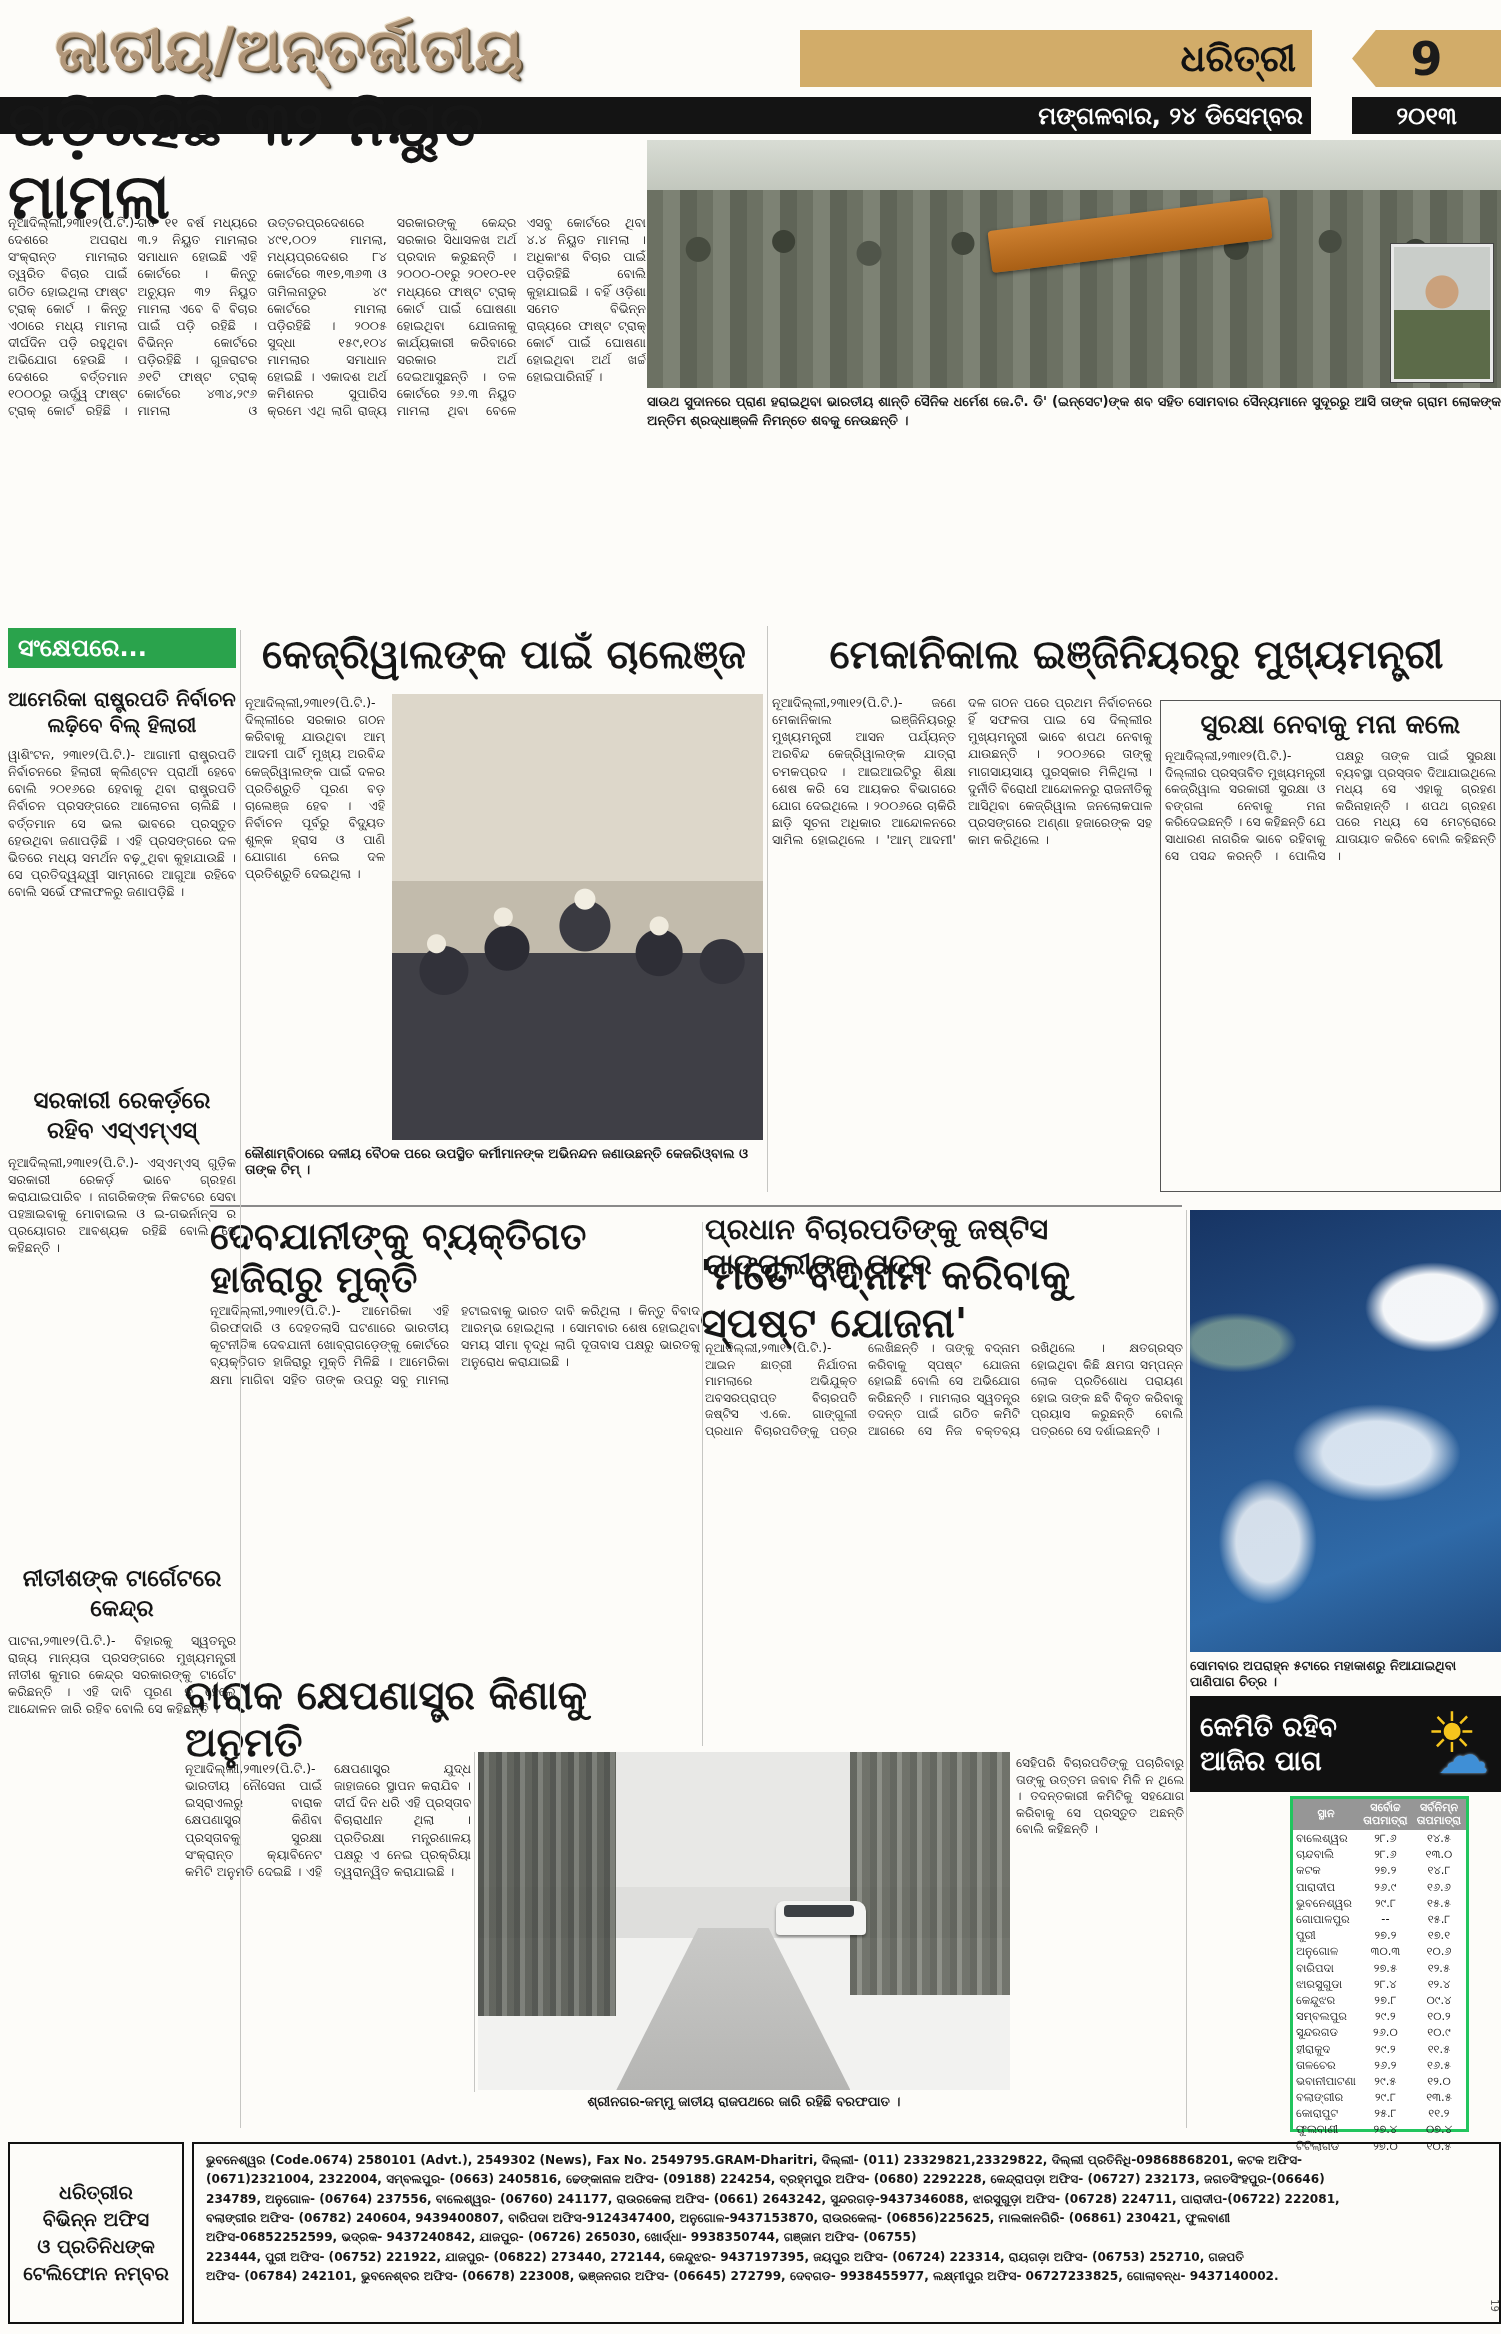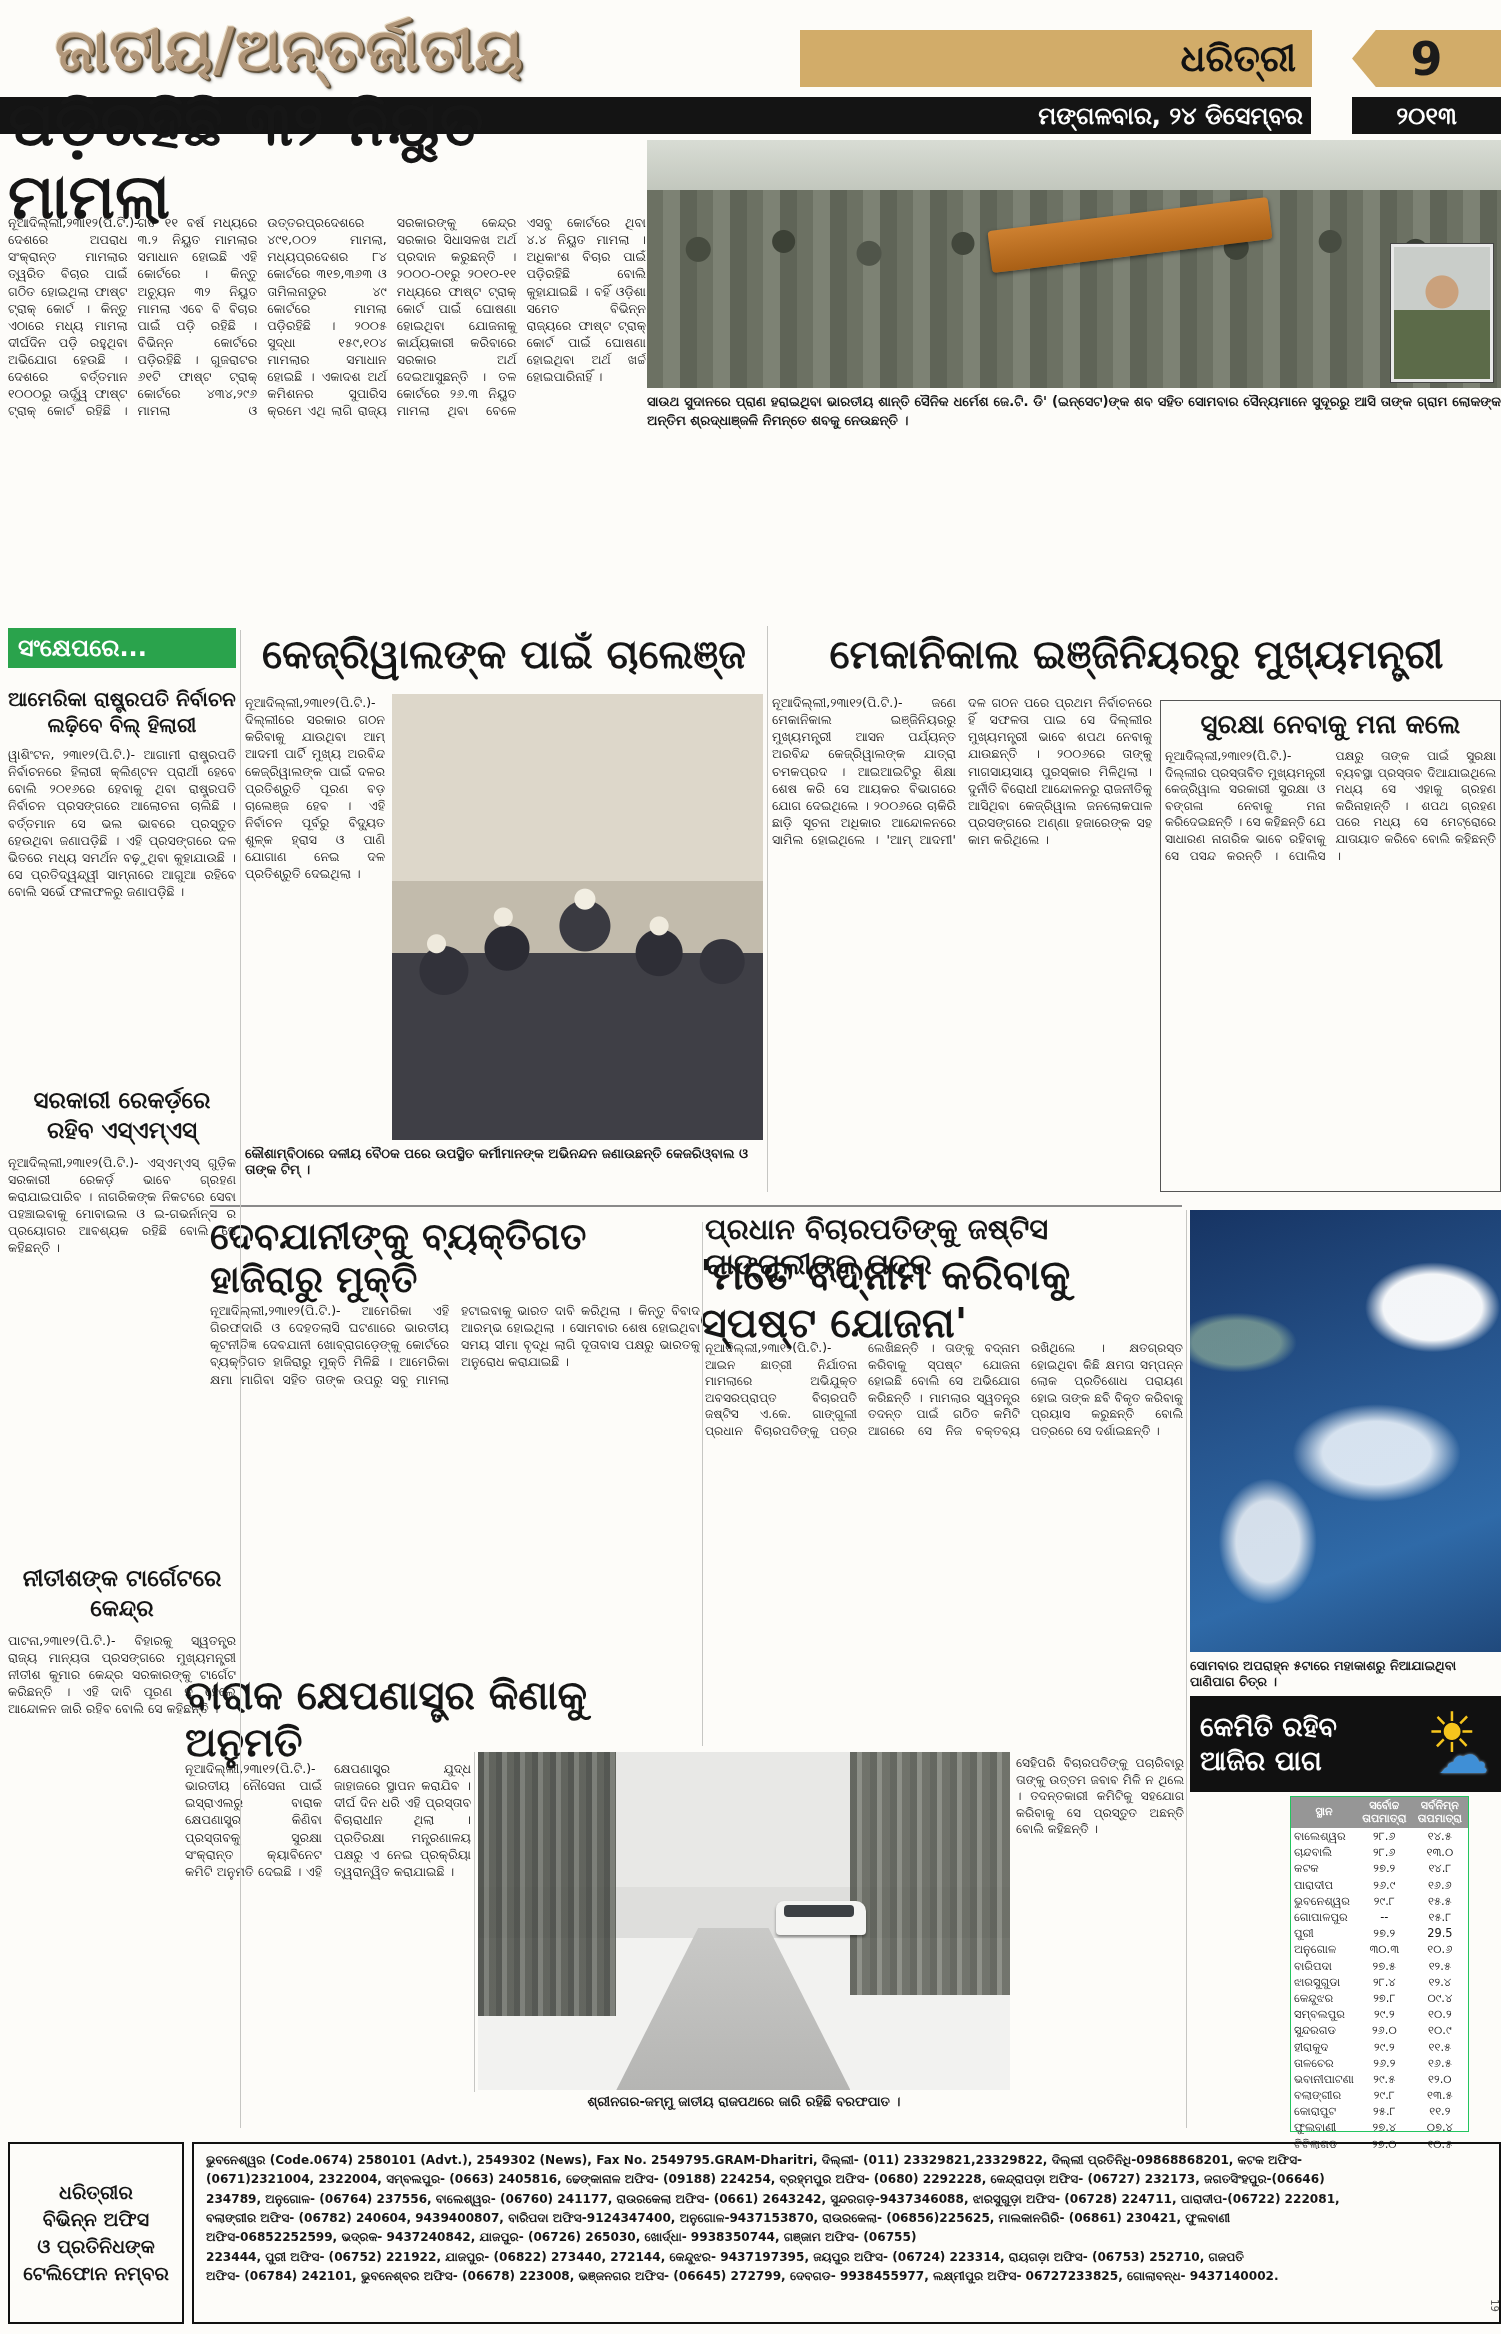--- a/index.html
+++ b/index.html
@@ -112,21 +112,21 @@
   .sat-caption{left:1190px;top:1658px;width:311px;height:34px;font-size:12.8px;font-weight:700;}
   .wbox{left:1190px;top:1696px;width:311px;height:96px;background:#111;color:#fff;
     display:flex;align-items:center;justify-content:space-between;padding:4px 10px;box-sizing:border-box;}
   .wbox .t1{font-size:27px;font-weight:800;line-height:1.25;}
   .suncloud{position:relative;width:92px;height:82px;}
   .suncloud .sun{position:absolute;right:14px;top:2px;font-size:56px;color:#f6c51d;line-height:1;}
   .suncloud .cloud{position:absolute;right:2px;top:26px;font-size:52px;color:#3f8fd6;line-height:1;
     text-shadow:0 0 3px #9cc9ef;}
   .wnote{left:1190px;top:1800px;width:94px;height:328px;font-size:12.2px;font-weight:700;line-height:1.45;
     text-align:justify;}
-  .wtable{left:1290px;top:1796px;width:179px;height:336px;border:1px solid #22c55e;box-sizing:border-box;background:#fff;}
+  .wtable{left:1290px;top:1796px;width:179px;height:336px;border:3px solid #22c55e;box-sizing:border-box;background:#fff;}
   .wtable table{width:100%;border-collapse:collapse;font-size:11.4px;}
   .wtable thead th{background:#969696;color:#fff;font-weight:700;font-size:11px;line-height:1.15;
     padding:3px 2px;text-align:center;}
   .wtable td{padding:0.8px 3px;line-height:1.28;white-space:nowrap;}
   .wtable td+td{text-align:center;}
   
   .barak-headline{left:185px;top:1688px;width:518px;height:62px;font-size:40px;font-weight:800;
     display:flex;align-items:center;}
   .barak-cols{left:185px;top:1760px;width:286px;height:360px;column-count:2;column-gap:12px;}
   .snow-photo{left:478px;top:1752px;width:532px;height:338px;background:linear-gradient(180deg,#e8e8e6 0 40%,#dededc 40% 55%,#f2f2f0 55% 100%);}
@@ -262,21 +262,21 @@
             <td>୧୫.୫</td>
           </tr>
           <tr>
             <td>ଗୋପାଳପୁର</td>
             <td>--</td>
             <td>୧୫.୮</td>
           </tr>
           <tr>
             <td>ପୁରୀ</td>
             <td>୨୭.୨</td>
-            <td>29.5</td>
+            <td>୧୭.୧</td>
           </tr>
           <tr>
             <td>ଅନୁଗୋଳ</td>
             <td>୩୦.୩</td>
             <td>୧୦.୬</td>
           </tr>
           <tr>
             <td>ବାରିପଦା</td>
             <td>୨୭.୫</td>
             <td>୧୨.୫</td>

